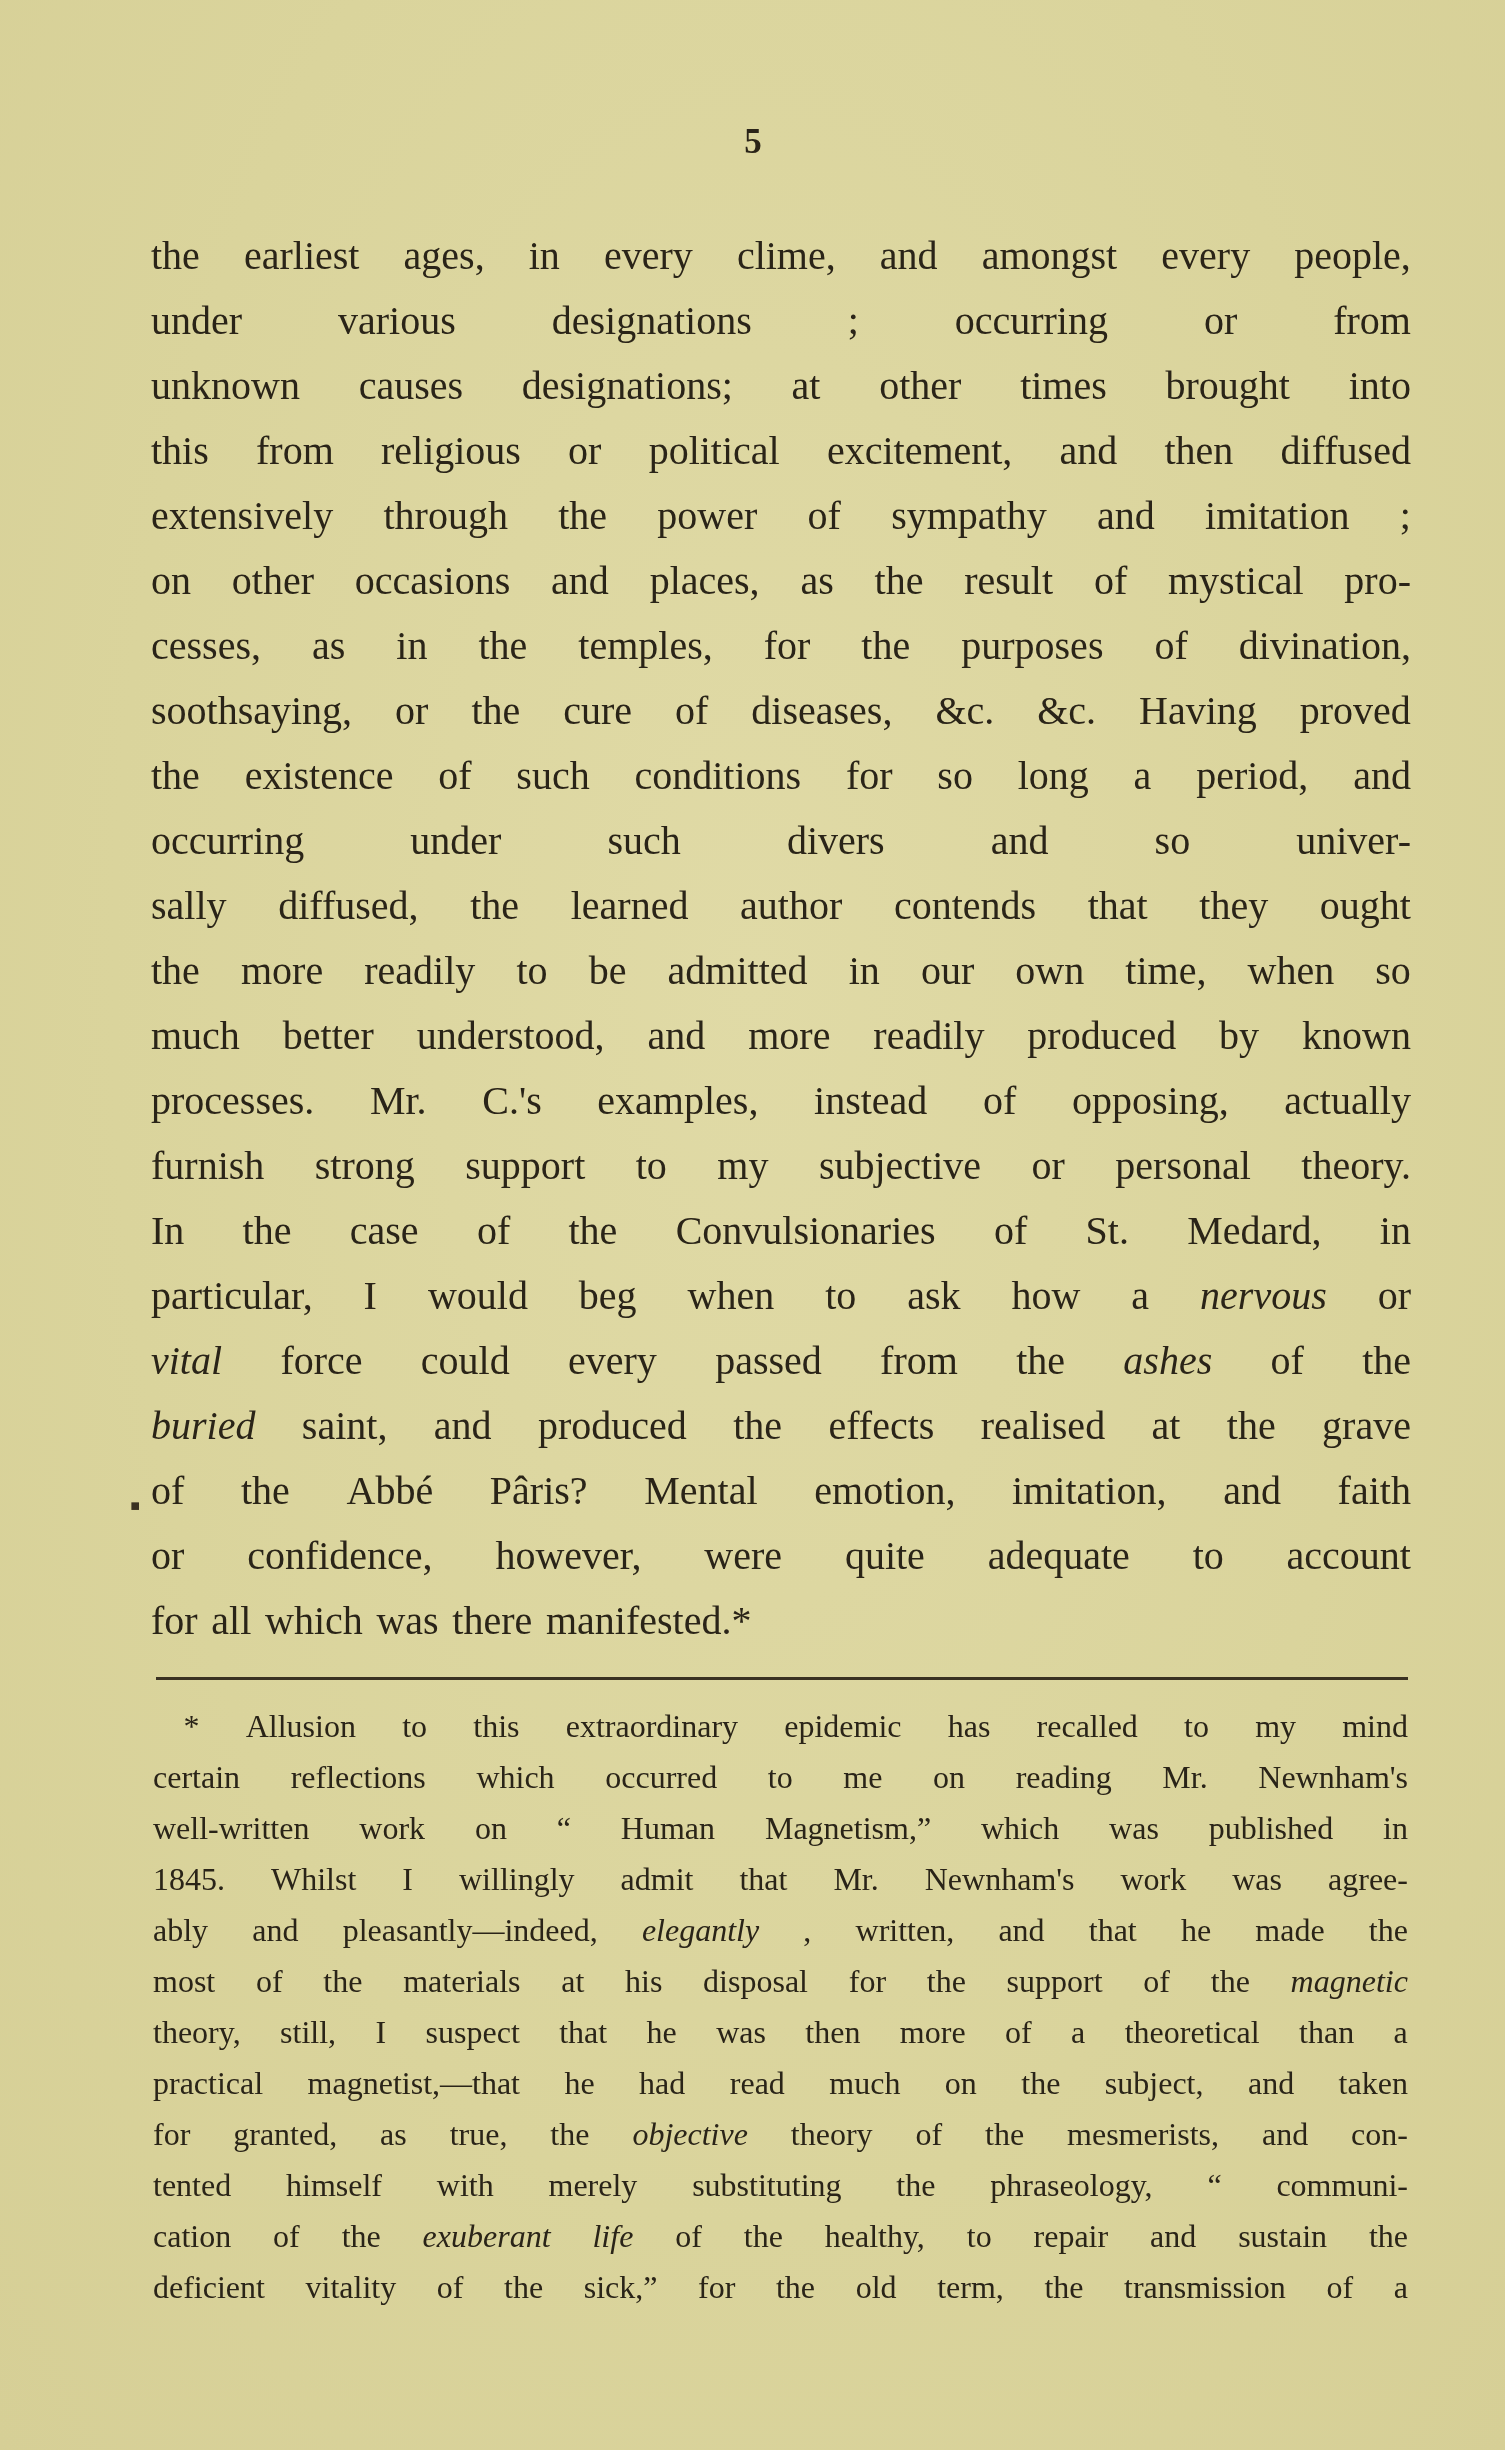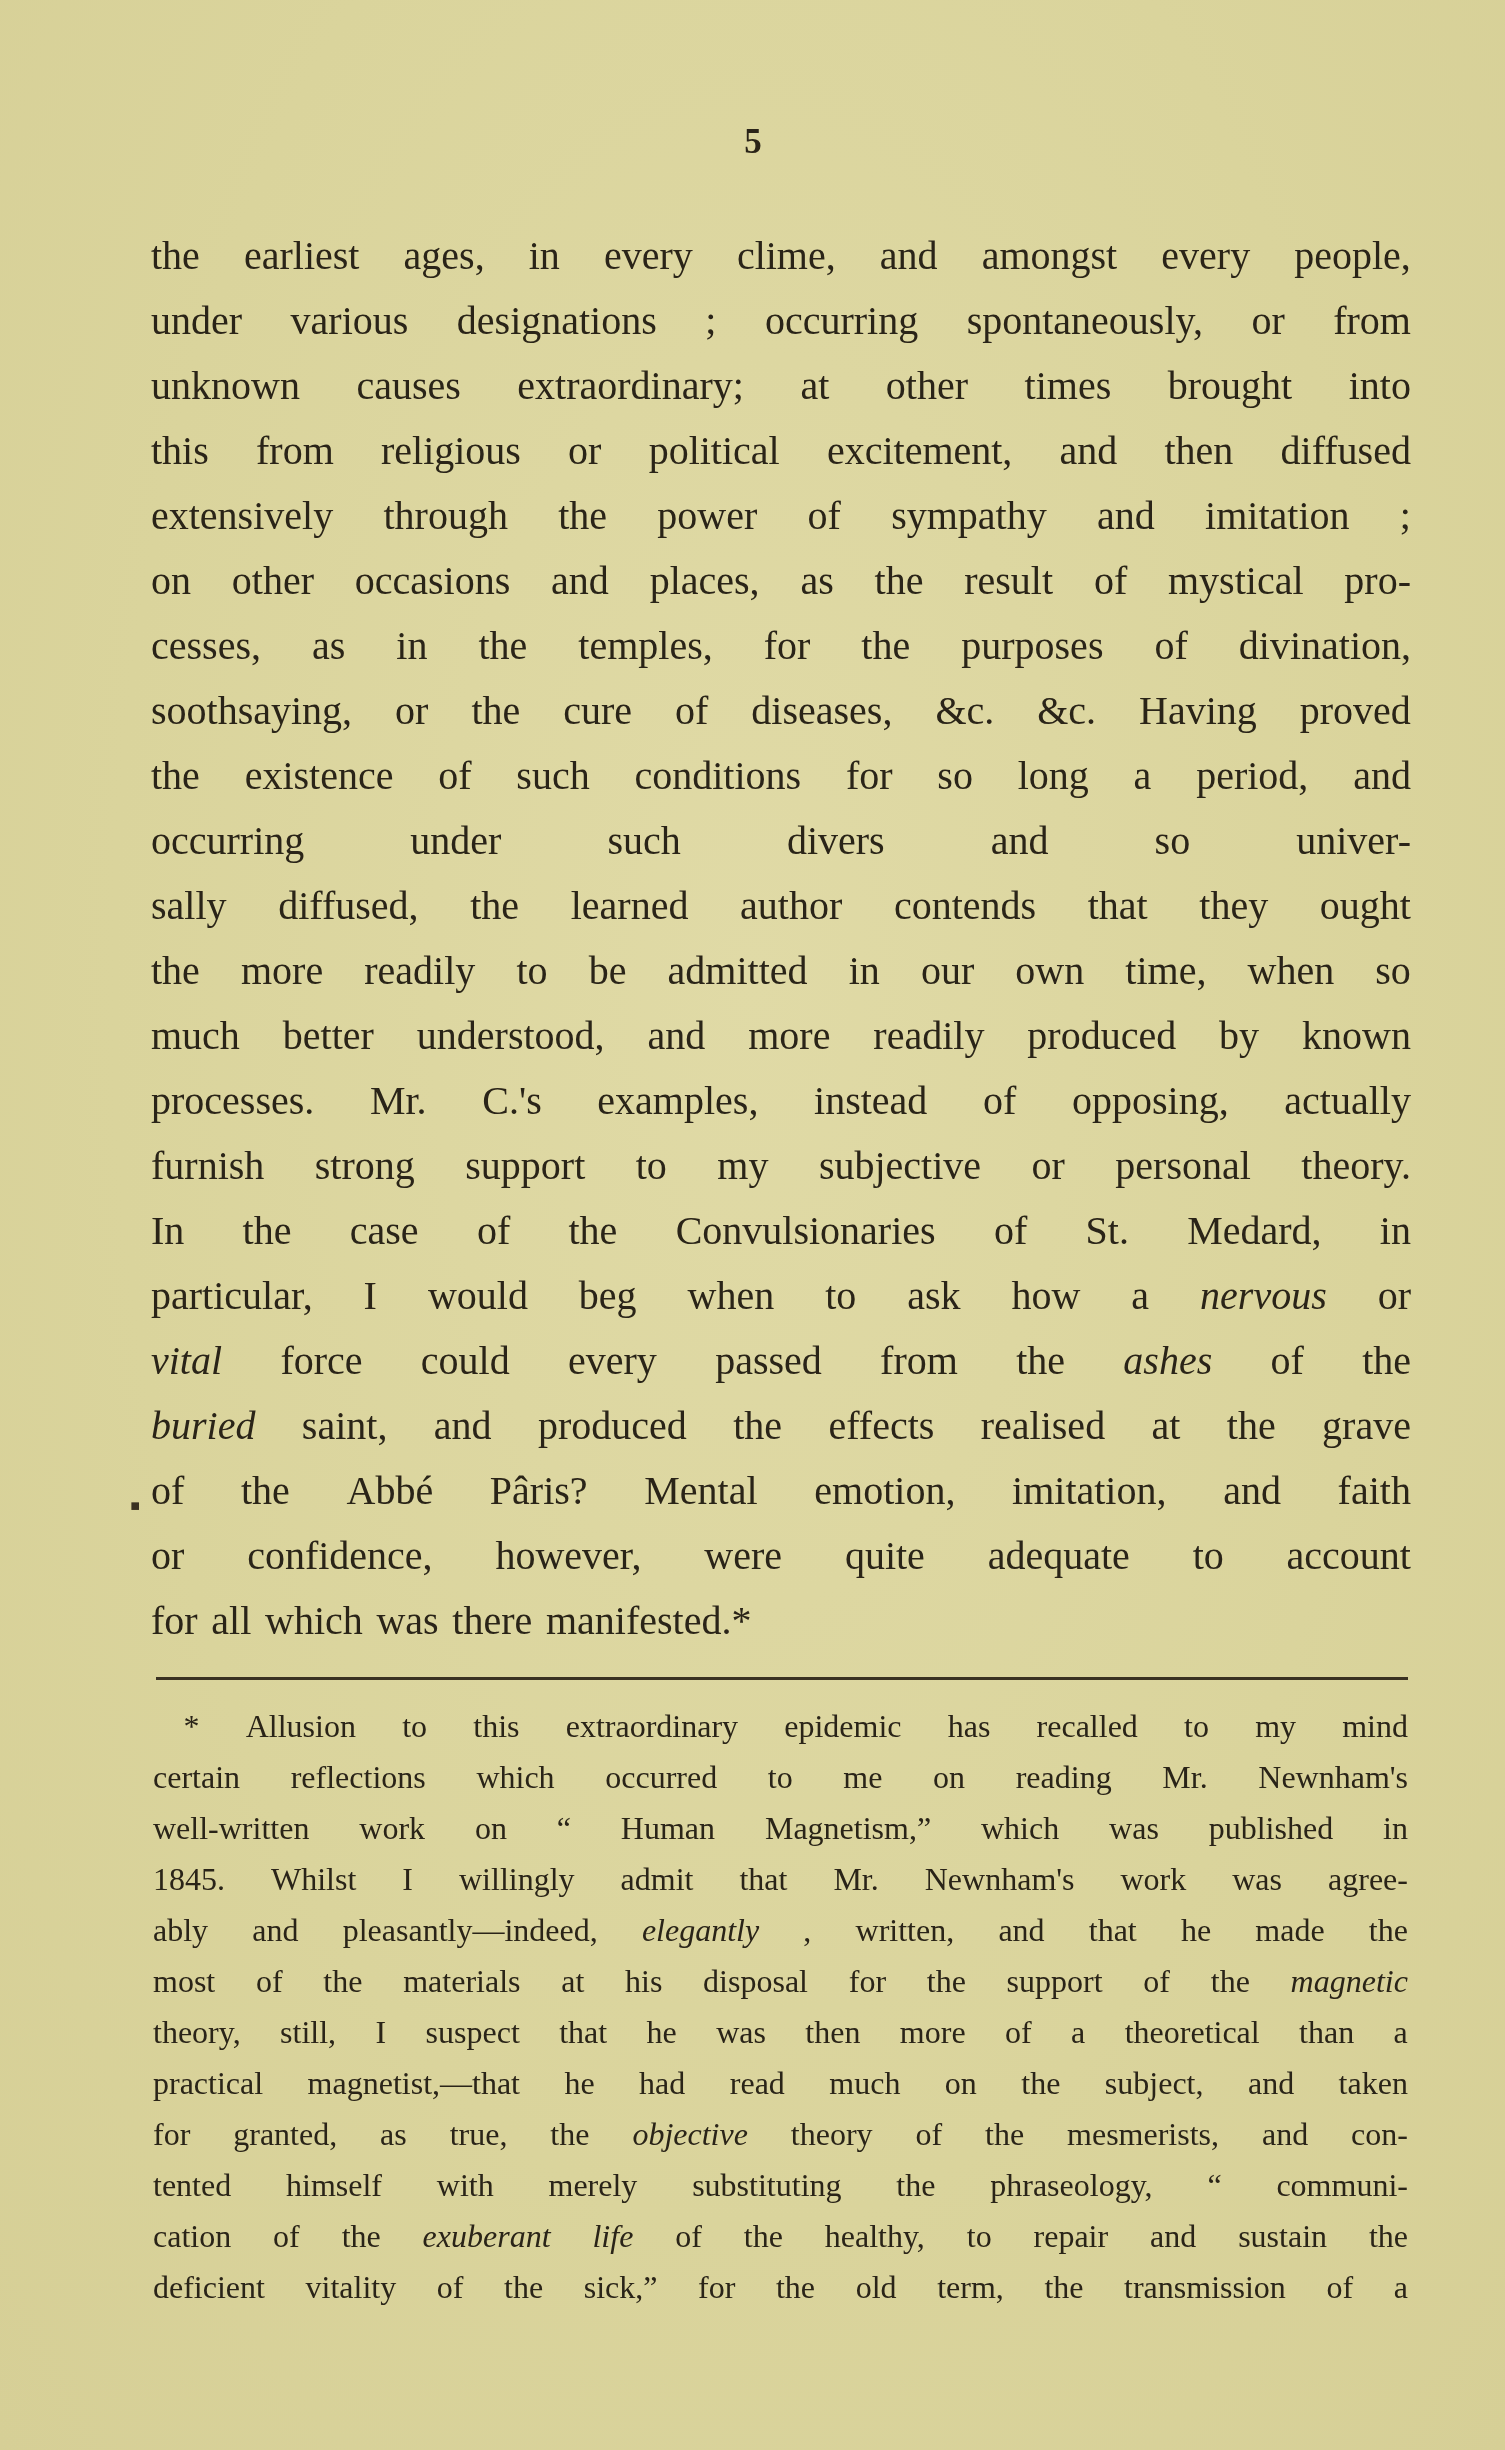--- a/index.html
+++ b/index.html
@@ -91,28 +91,27 @@
       <span class="w">amongst</span>
       <span class="w">every</span>
       <span class="w">people,</span>
     </div>
     <div class="line">
       <span class="w">under</span>
       <span class="w">various</span>
       <span class="w">designations</span>
       <span class="w">;</span>
       <span class="w">occurring</span>
-      <span class="w">spontaneously,</span>
       <span class="w">or</span>
       <span class="w">from</span>
     </div>
     <div class="line">
       <span class="w">unknown</span>
       <span class="w">causes</span>
-      <span class="w">extraordinary;</span>
+      <span class="w">designations;</span>
       <span class="w">at</span>
       <span class="w">other</span>
       <span class="w">times</span>
       <span class="w">brought</span>
       <span class="w">into</span>
     </div>
     <div class="line">
       <span class="w">this</span>
       <span class="w">from</span>
       <span class="w">religious</span>

